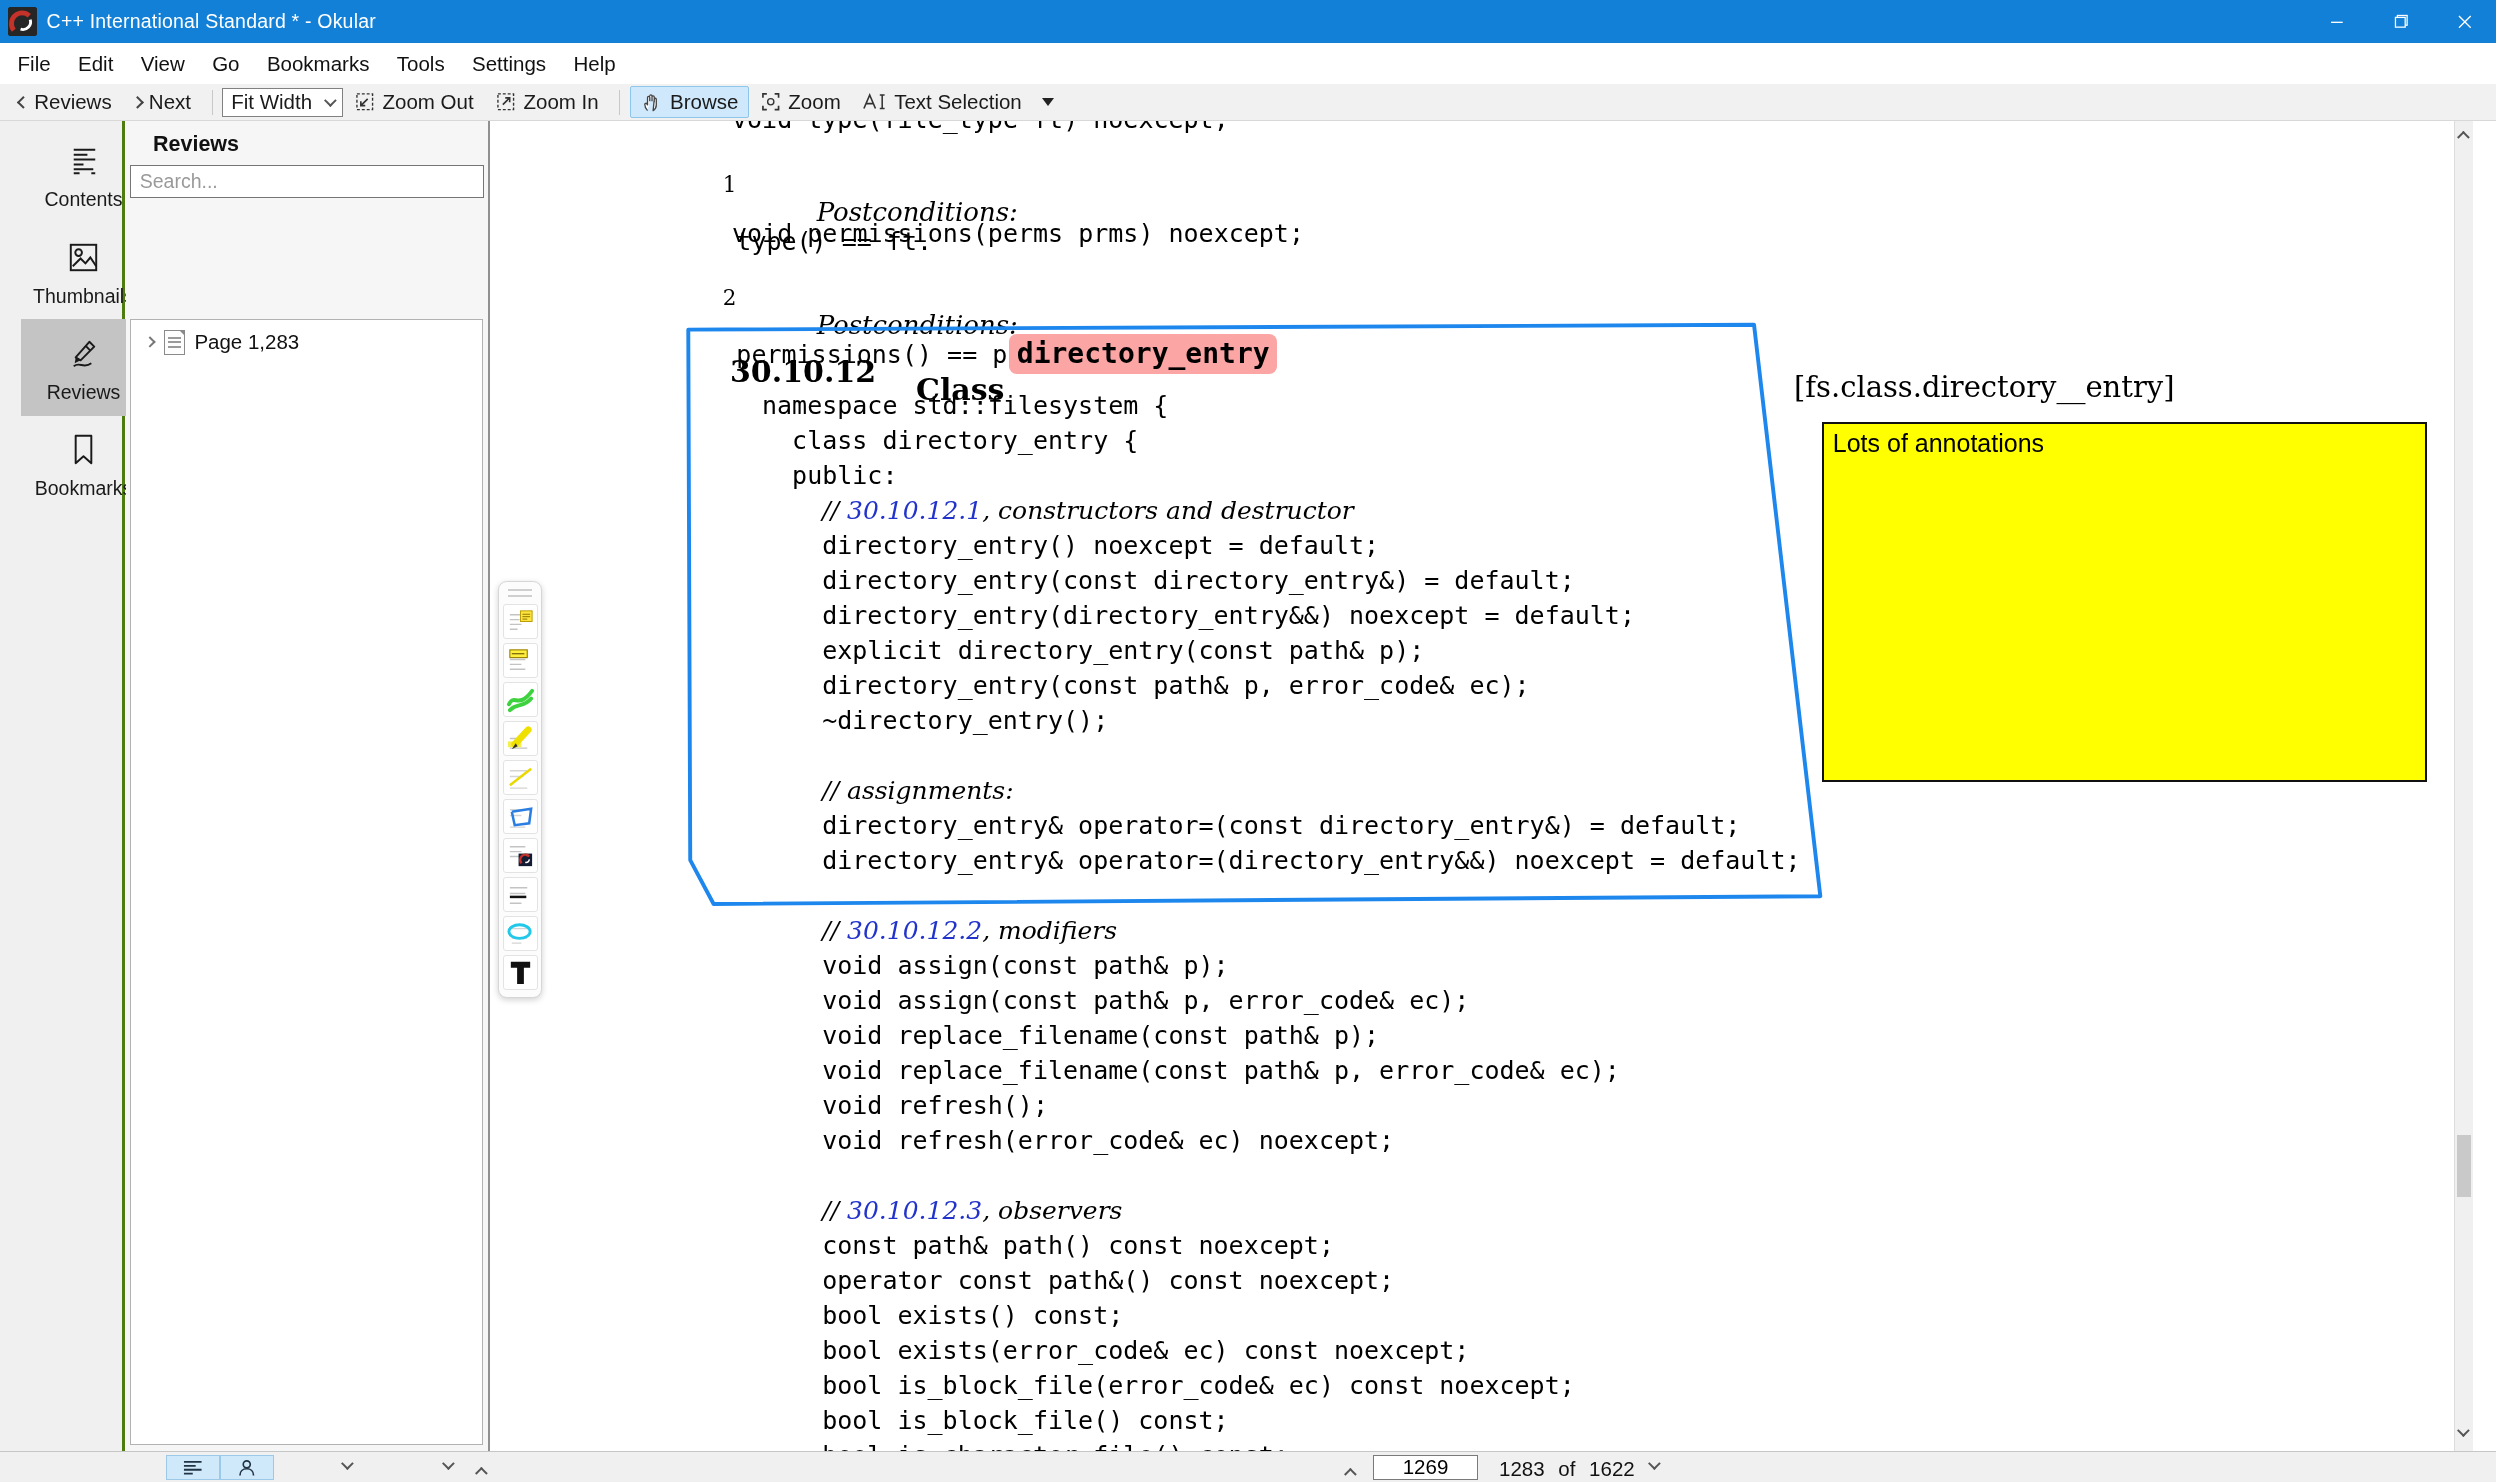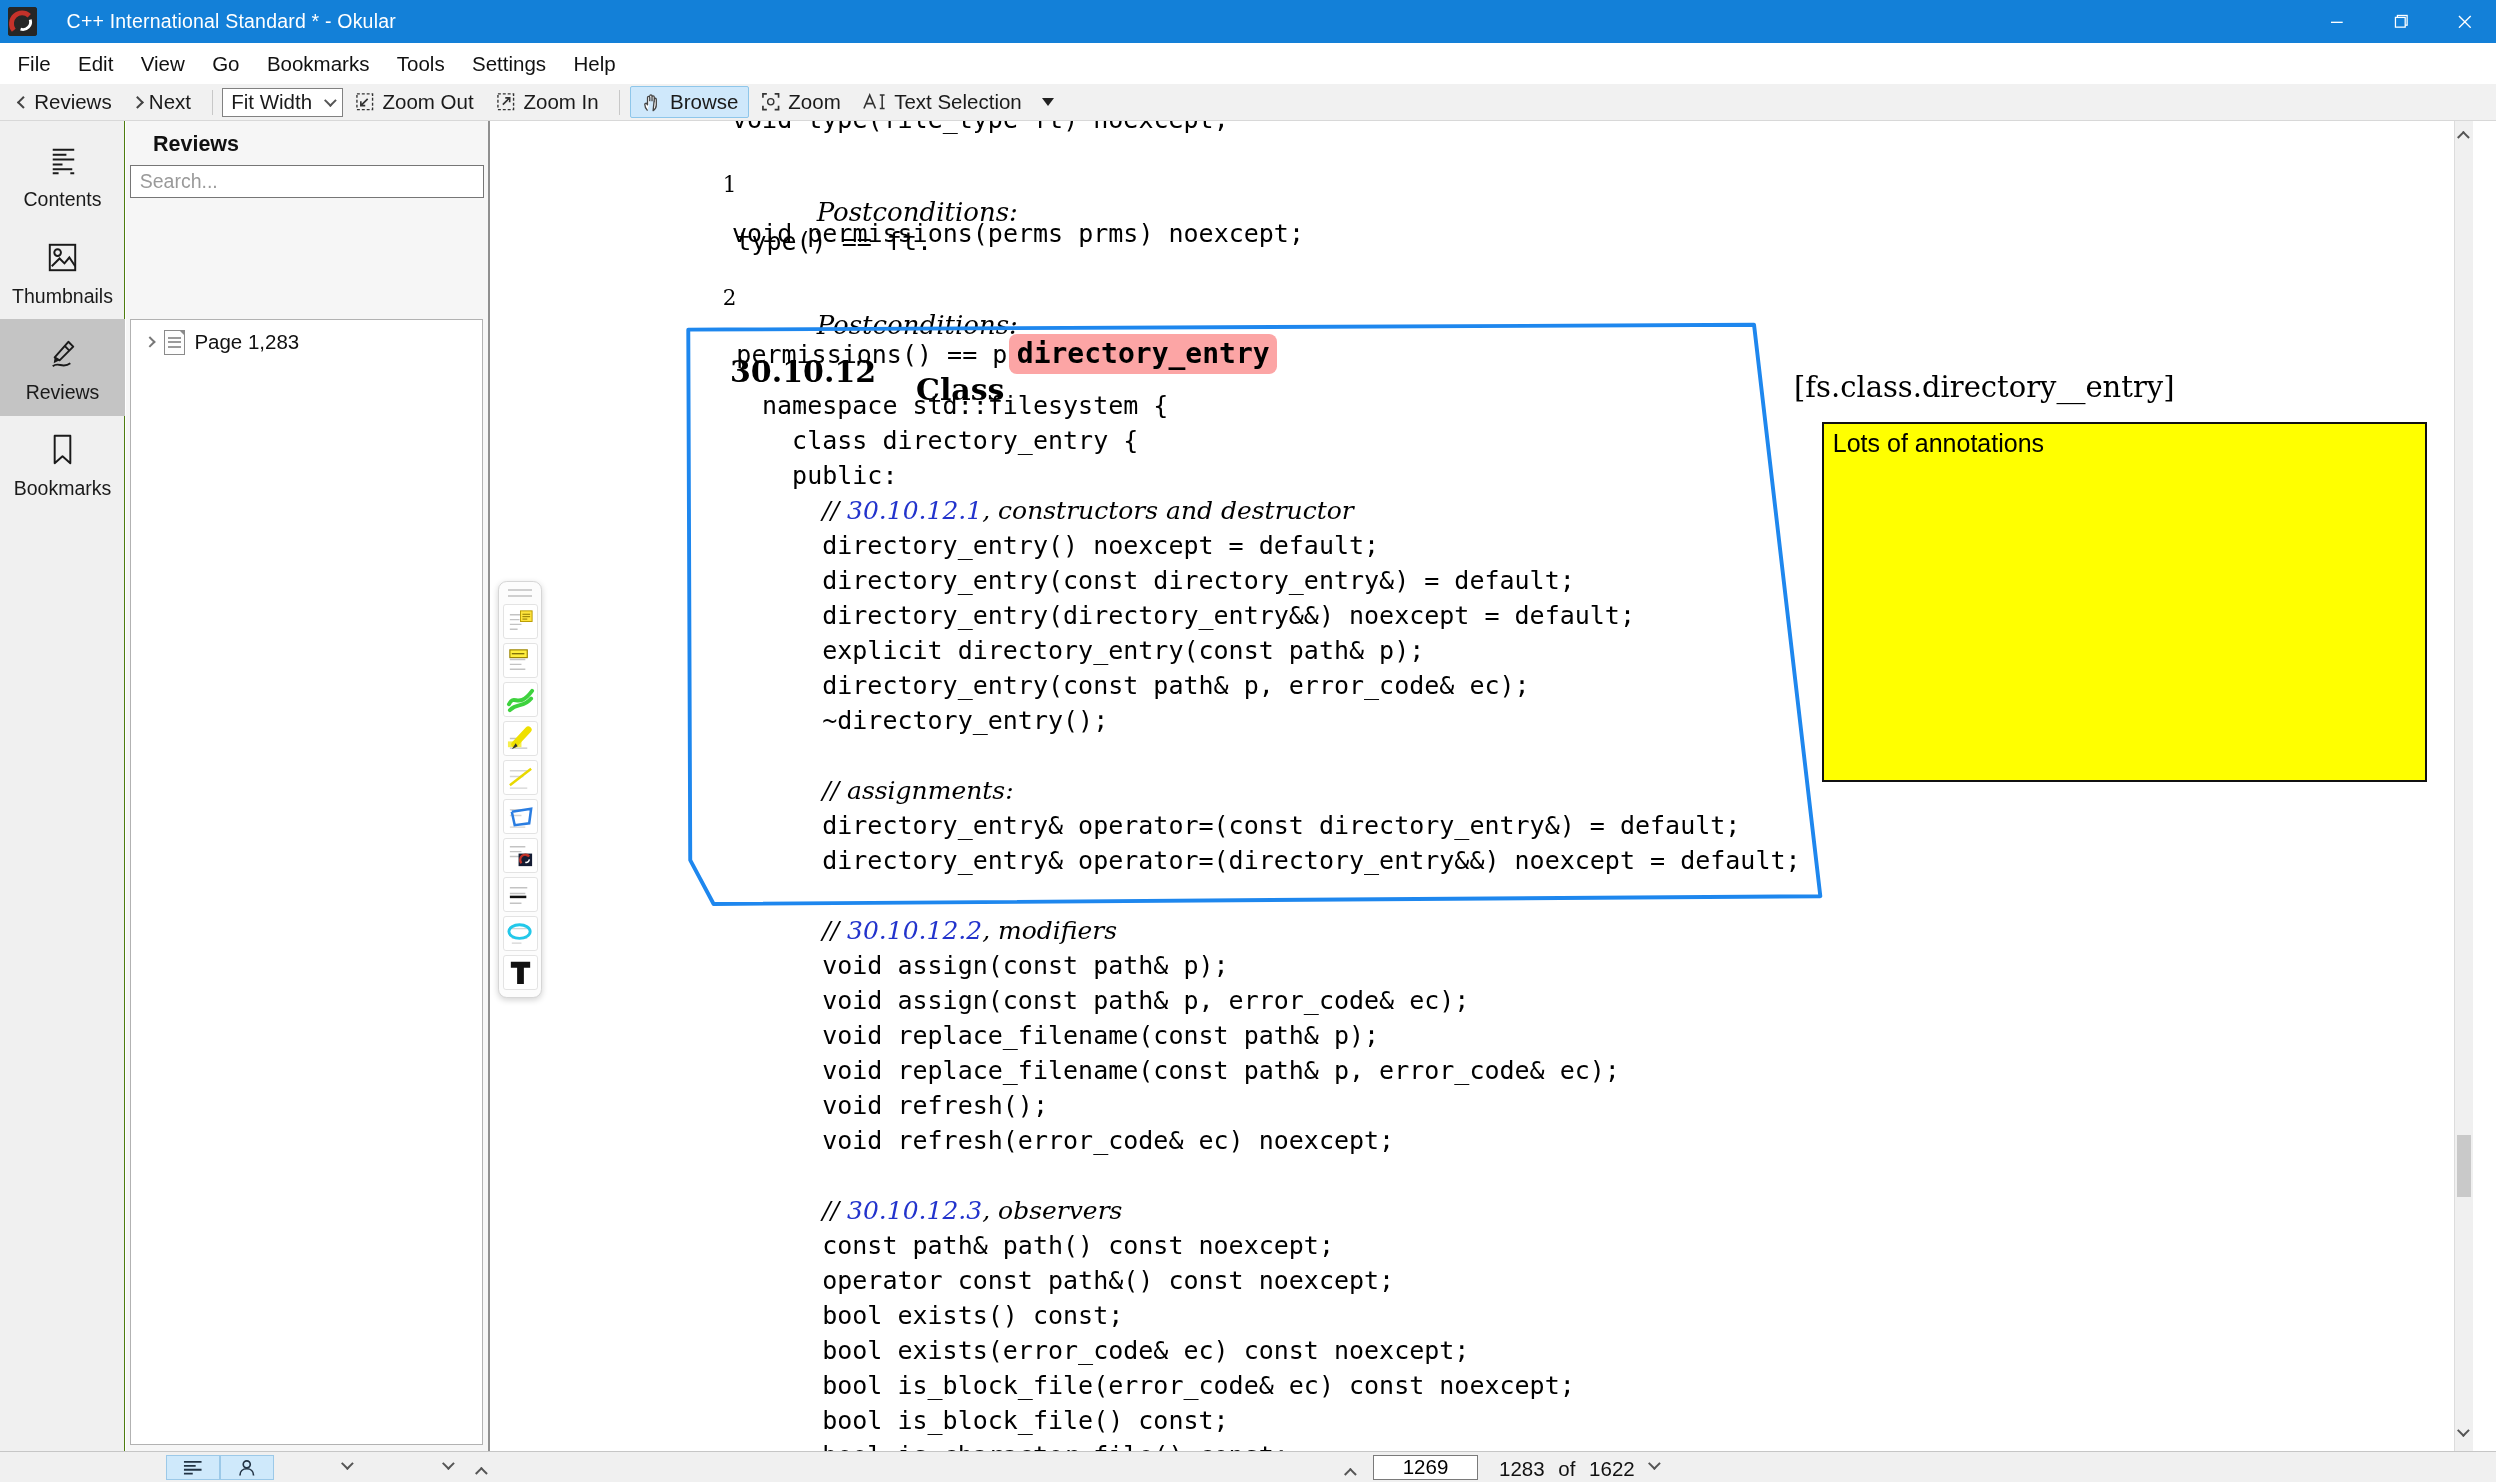--- a/index.html
+++ b/index.html
@@ -4,21 +4,21 @@
 <style>
   * { margin:0; padding:0; box-sizing:border-box; }
   html,body { width:2497px; height:1482px; }
   body { font-family:"Liberation Sans", sans-serif; background:#fff; overflow:hidden; }
   .app { position:relative; width:2497px; height:1482px; background:#fff; }
 
   
   .titlebar { position:absolute; left:0; top:0; width:2497px; height:43px; background:#1380d8; display:flex; align-items:center; color:#fff; }
   .appicon { width:29px; height:29px; margin:0 9.8px 0 7.8px; position:relative; background:#262626; border-radius:2.9px; overflow:hidden; }
   .appicon svg { position:absolute; left:0; top:0; }
-  .wtitle { font-size:19.5px; letter-spacing:0.2px;margin-left:20px; }
+  .wtitle { font-size:19.5px; letter-spacing:0.2px; }
   .wincontrols { margin-left:auto; display:flex; height:43px; }
   .winbtn { width:64px; height:43px; display:flex; align-items:center; justify-content:center; }
 
   
   .menubar { position:absolute; left:0; top:43px; width:2497px; height:41px; background:#ffffff; display:flex; align-items:center; padding-left:3.9px; }
   .menuitem { font-size:20.5px; color:#111; padding:0 13.7px; height:41px; display:flex; align-items:center; }
 
   
   .toolbar { position:absolute; left:0; top:84px; width:2497px; height:37px; background:#f1f1f1; border-bottom:1px solid #d8d8d8; display:flex; align-items:center; padding-left:7.8px; font-size:20.5px; color:#1a1a1a; }
   .tbtn { display:flex; align-items:center; gap:6.8px; padding:2.9px 9.8px; border:1px solid transparent; border-radius:2px; }
@@ -26,21 +26,21 @@
   .tsep { width:1px; height:25px; background:#c8c8c8; margin:0 9.8px; }
   .chev { display:inline-block; width:8.8px; height:8.8px; border-right:2px solid #444; border-bottom:2px solid #444; }
   .chev.left  { transform:rotate(135deg); }
   .chev.right { transform:rotate(-45deg); }
   .chev.down  { transform:rotate(45deg); margin-top:-3.9px; }
   .chev.up    { transform:rotate(-135deg); margin-top:3.9px; }
   .combo { display:flex; align-items:center; justify-content:space-between; width:121px; height:29px; background:#fff; border:1px solid #818181; padding:0 7.8px; }
   .caret-down { width:0; height:0; border-left:6.8px solid transparent; border-right:6.8px solid transparent; border-top:8.8px solid #222; margin:0 9.8px; }
 
   
-  .iconbar { position:absolute; left:0; top:121px; width:125px; height:1361px; background:#f0f0f0; border-right:1px solid #4d7c0f; }
+  .iconbar { position:absolute; left:0; top:121px; width:125px; height:1361px; background:#f0f0f0; border-right:3px solid #4d7c0f;padding-left:21px; }
   .sideitem { width:125px; padding:12.7px 0 11.7px 0; display:flex; flex-direction:column; align-items:center; gap:5.9px; color:#1a1a1a; font-size:19.5px; }
   .sideitem.selected { background:#c4c4c4; }
 
   
   .revpanel { position:absolute; left:126px; top:121px; width:364px; height:1330px; background:#f6f6f6; border-right:2px solid #909090; }
   .revtitle { font-size:21.5px; font-weight:bold; color:#111; margin:10.7px 0 8.8px 27px; }
   .revsearch { display:block; width:354px; margin:0 3.9px; height:33px; border:1px solid #767676; background:#fff; font-size:19.5px; padding:0 8.8px; font-family:"Liberation Sans",sans-serif; color:#222; }
   .revsearch::placeholder { color:#9a9a9a; }
   .revtree { position:absolute; left:3.9px; right:4.9px; top:198px; bottom:5.9px; background:#fff; border:1px solid #b2b2b2; }
   .treerow { display:flex; align-items:center; gap:9.8px; padding:9.8px 5.9px 5.9px 15.6px; font-size:20.5px; color:#111; }

